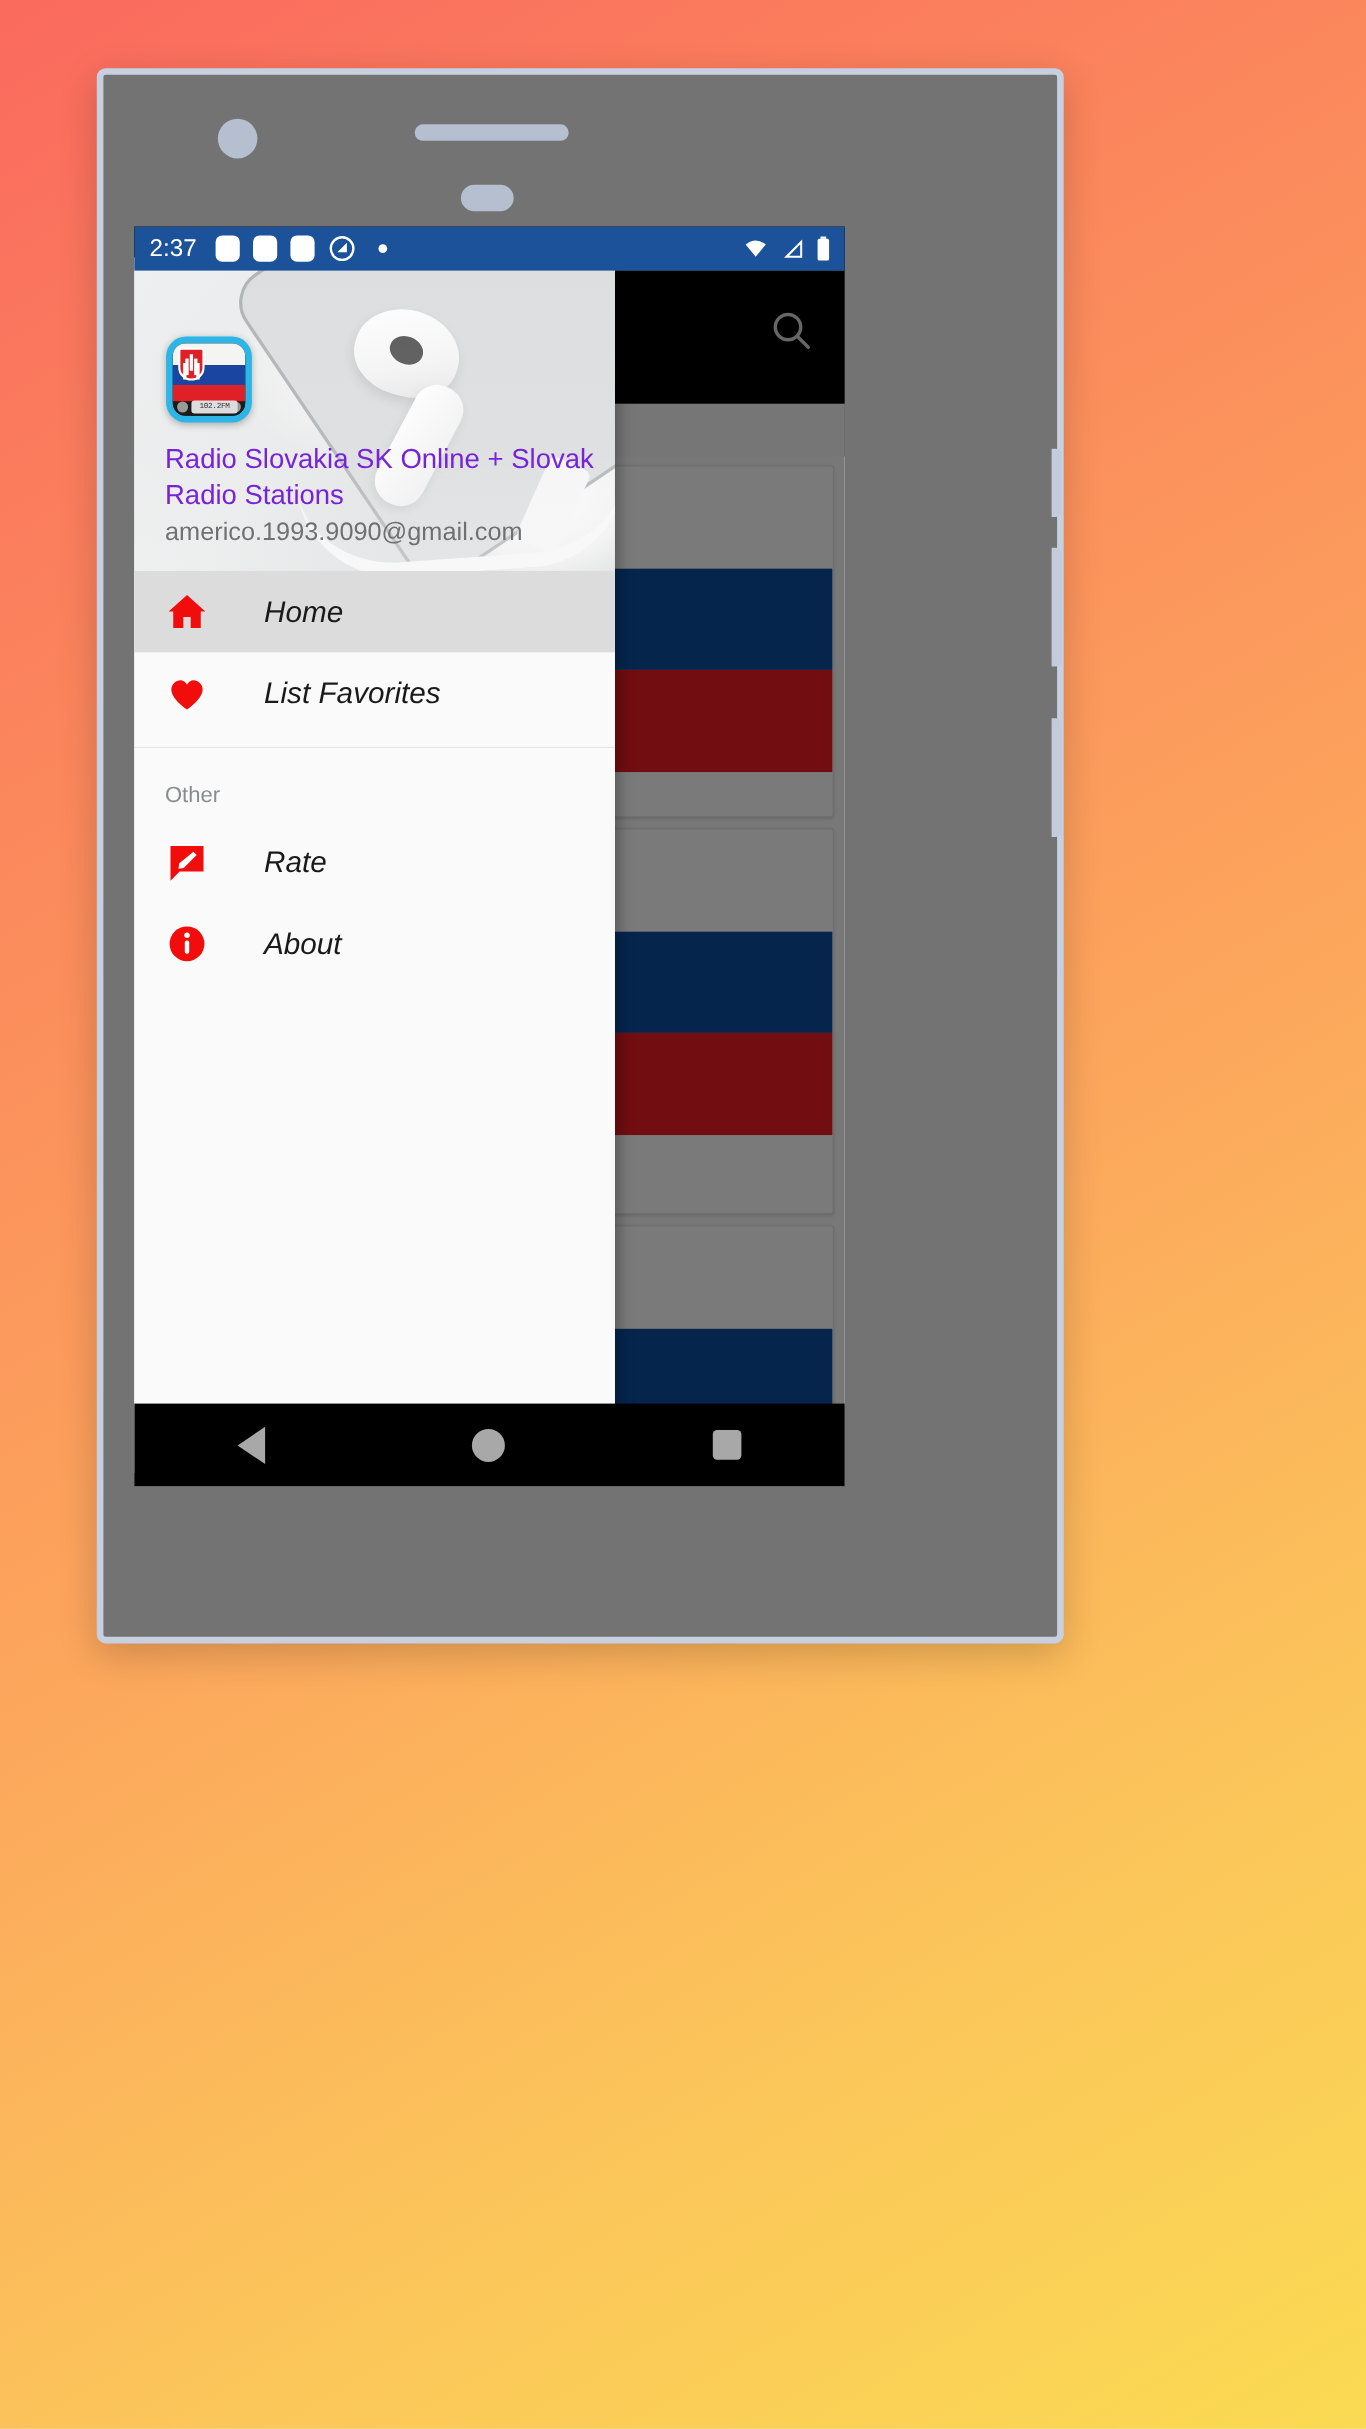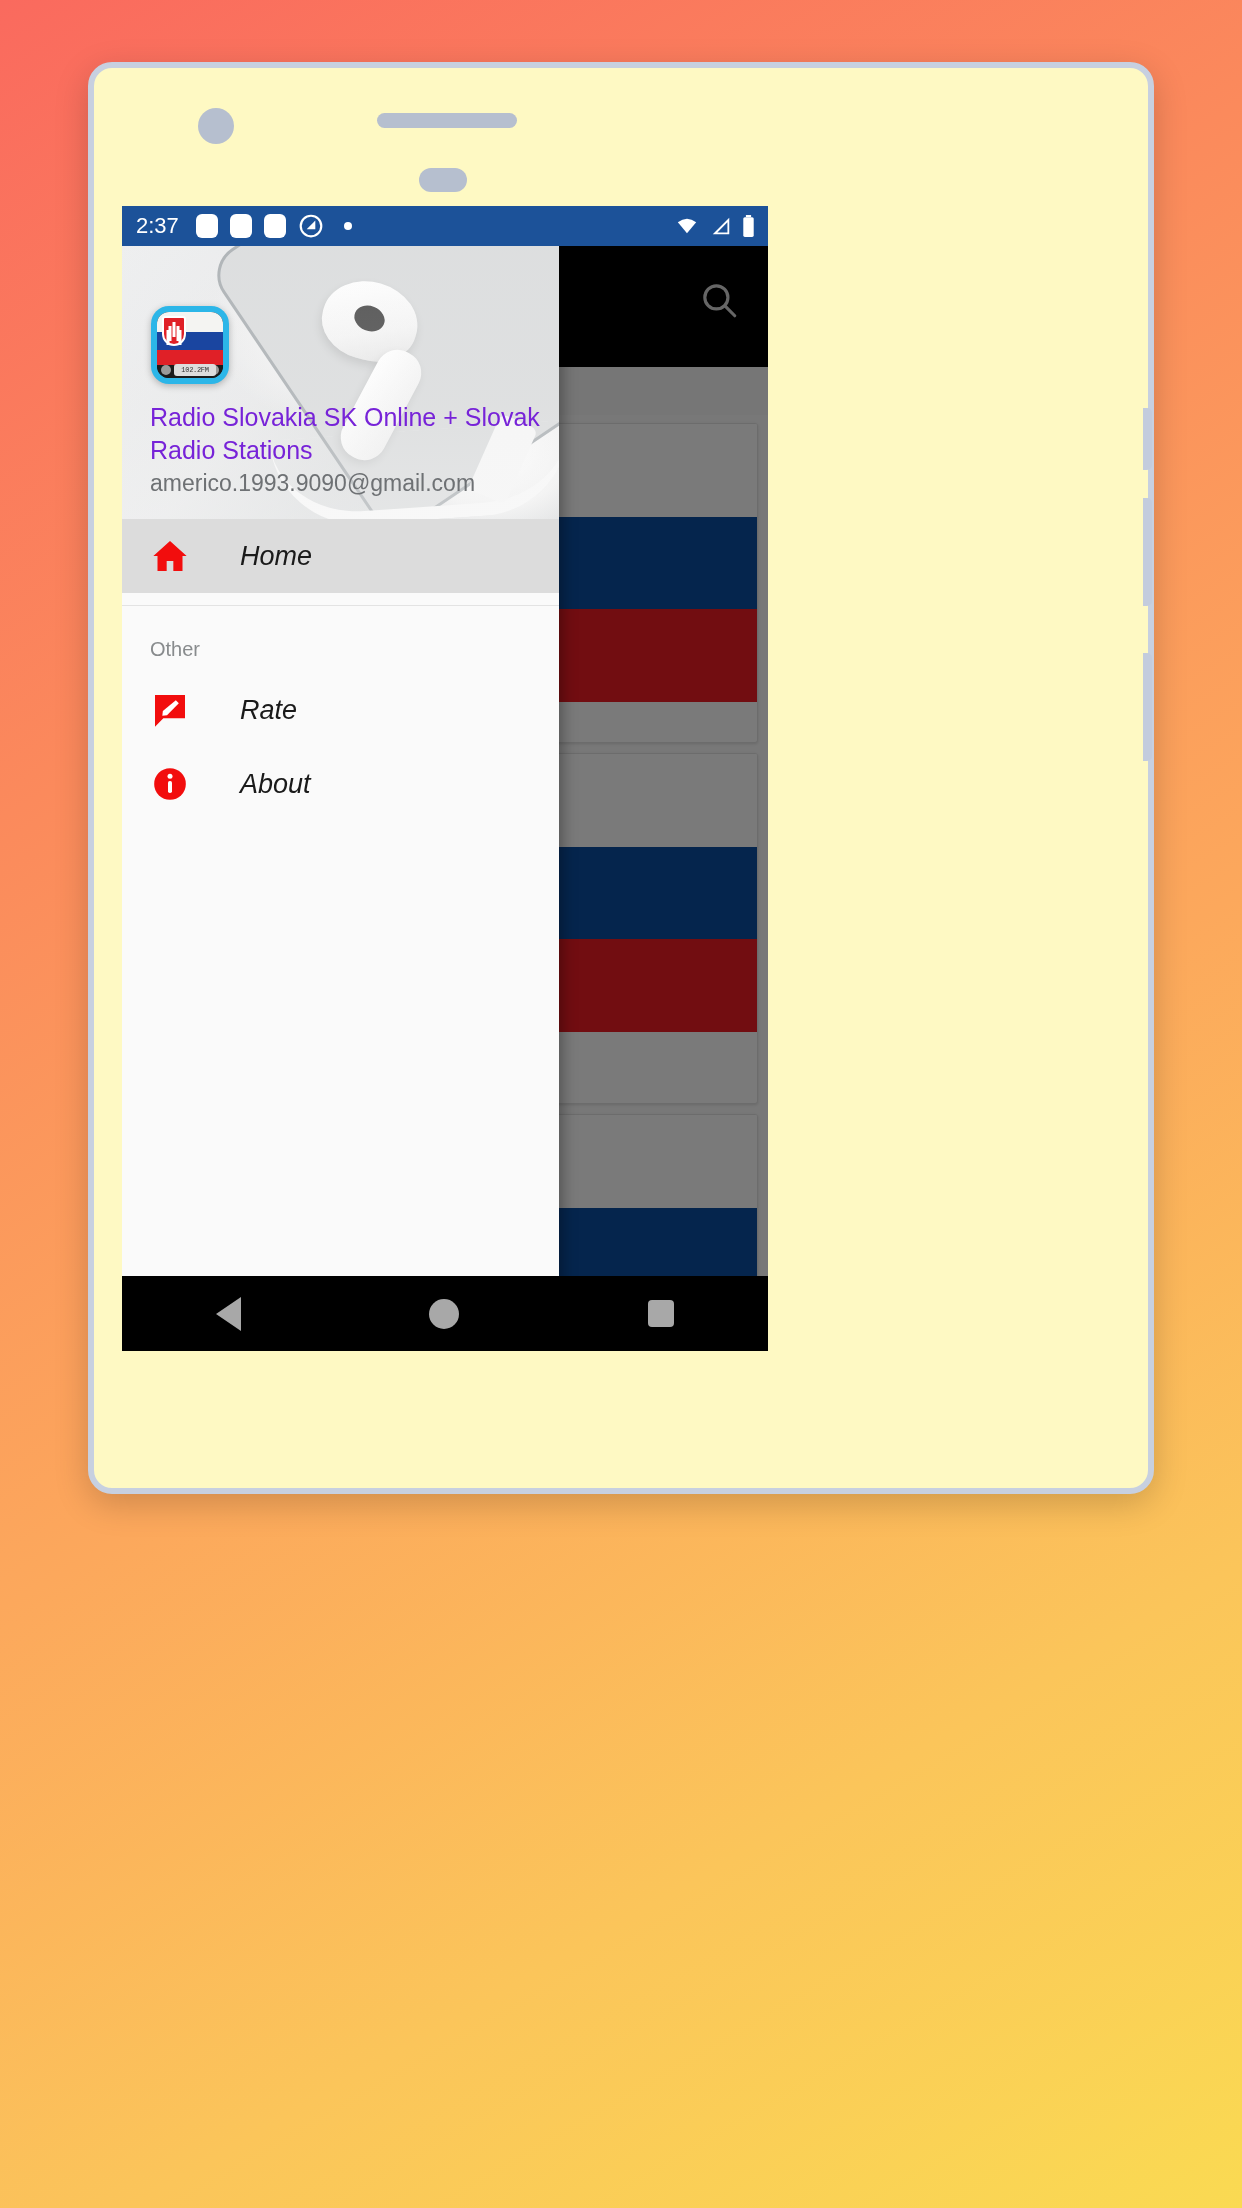--- a/index.html
+++ b/index.html
@@ -10,24 +10,24 @@
   }
   body {
     background: linear-gradient(150deg, #fa6a5e 0%, #fb8a5c 28%, #fca85c 55%, #fbc55a 78%, #fada52 100%);
     position: relative;
   }
 
   
   #phone-frame {
     position: absolute;
     left: 88px; top: 62px;
-    width: 1066px; height: 1432px;
-    background: #fef9c3;
+    width: 879px; height: 1432px;
+    background: #737373;
     border: 6px solid #c7d0e0;
-    border-radius: 24px;
+    border-radius: 8px;
     box-shadow: 0 10px 34px rgba(0,0,0,0.18);
   }
   #phone-camera {
     position: absolute; left: 104px; top: 40px;
     width: 36px; height: 36px; border-radius: 50%;
     background: #b6bfcf;
   }
   #phone-speaker {
     position: absolute; left: 283px; top: 45px;
     width: 140px; height: 15px; border-radius: 8px;
@@ -465,20 +465,28 @@
 
         <div class="drawer-item selected">
           <span class="di-icon">
             <svg width="40" height="40" viewBox="0 0 24 24">
                 <path d="M12 3 L22 12 L19.5 12 L19.5 21 L14 21 L14 15 L10 15 L10 21 L4.5 21 L4.5 12 L2 12 Z" fill="#f20d0d"></path>
               </svg>
           </span>
           <span class="di-label">Home</span>
         </div>
 
+        <div class="drawer-item">
+          <span class="di-icon">
+            <svg width="40" height="40" viewBox="0 0 24 24">
+                <path d="M12 21 C3 14.5 2 9.5 5 6.5 C7.5 4 11 5 12 7.5 C13 5 16.5 4 19 6.5 C22 9.5 21 14.5 12 21 Z" fill="#f20d0d"></path>
+              </svg>
+          </span>
+          <span class="di-label">List Favorites</span>
+        </div>
 
 
         <div class="drawer-divider"></div>
 
         <div id="drawer-section-other">Other</div>
 
         <div class="drawer-item">
           <span class="di-icon">
             <svg width="40" height="40" viewBox="0 0 24 24">
               <path d="M3 3 L21 3 L21 17 L8 17 L3 22 Z" fill="#f20d0d"></path>

